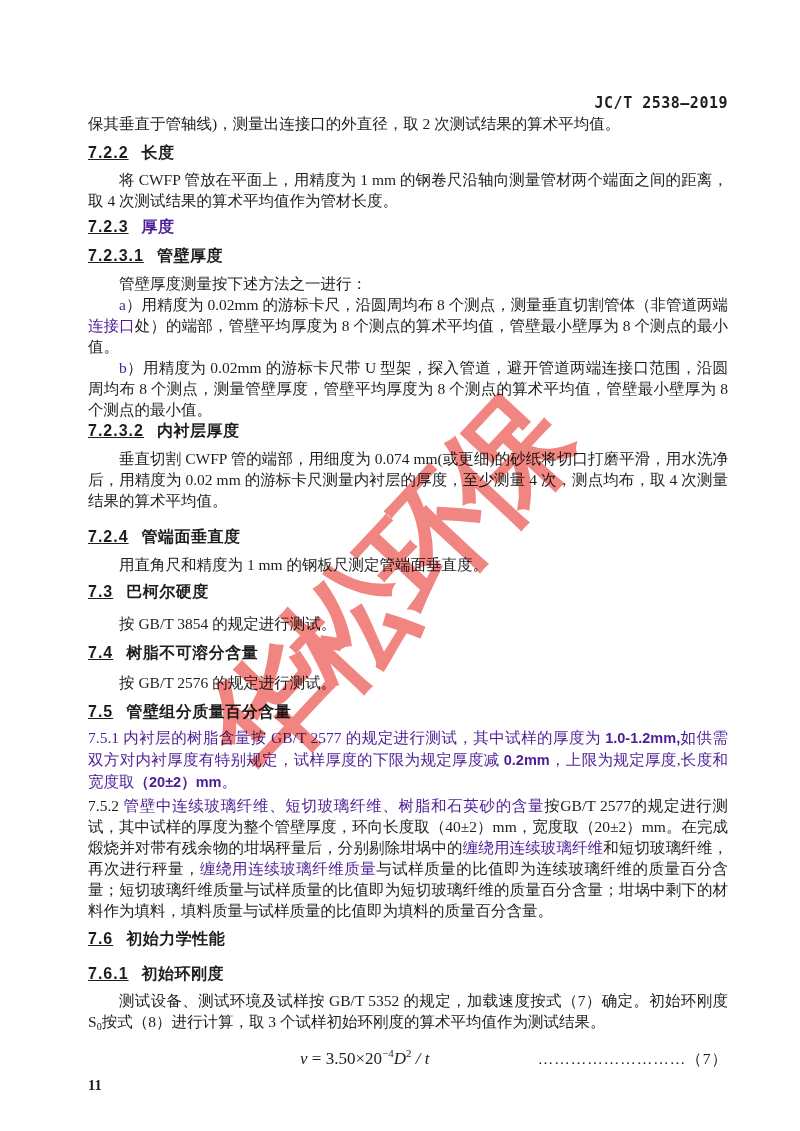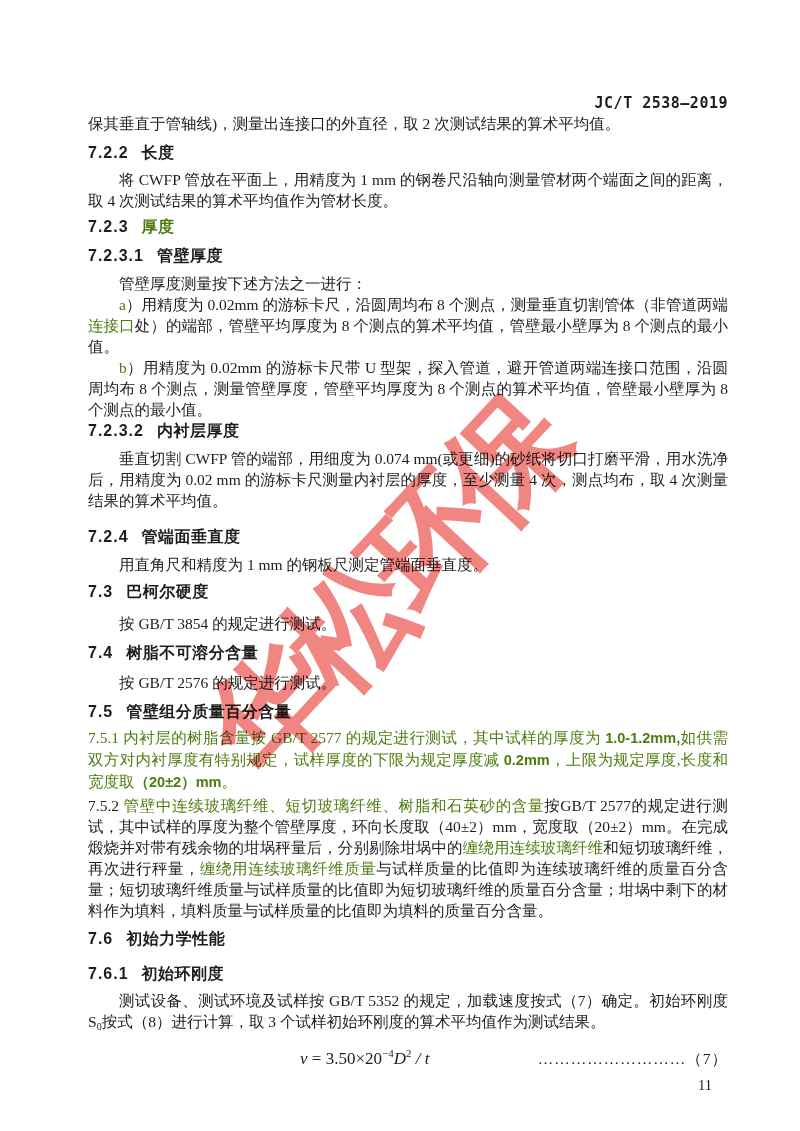--- a/index.html
+++ b/index.html
@@ -15,41 +15,41 @@
     font-size:15px; font-weight:600; line-height:20px; letter-spacing:0.5px; margin:0;
   }
 
   p.body { margin:0; font-size:15.5px; line-height:21px; text-align:justify; }
   .ind { text-indent:2em; }
 
   .hd {
     margin:0; font-family:"Liberation Sans","DejaVu Sans",sans-serif;
     font-weight:700; font-size:16px; line-height:21px; letter-spacing:0.5px;
   }
-  .hd .num { margin-right:13px; letter-spacing:1px; }
+  .hd .num { margin-right:13px; letter-spacing:1px;text-decoration:underline; }
 
-  .red { color:#4d7c0f; }
+  .red { color:#4c1d95; }
   .bnum {
     font-family:"Liberation Sans","DejaVu Sans",sans-serif;
     font-weight:700; font-size:14.5px; letter-spacing:0;
   }
   .sub { font-size:10px; vertical-align:-3px; }
 
   .formula-row {
     display:flex; justify-content:space-between; align-items:baseline;
     font-size:17px; line-height:24px; margin:0;
   }
   .formula-left { margin-left:212px; white-space:nowrap; }
   .formula-left i { font-style:italic; }
   .formula-left sup { font-size:11px; }
   .formula-right { white-space:nowrap; font-size:15.5px; letter-spacing:1px; }
 
   .pageno {
-    margin:0; text-align:right; padding-right:16px;
-    font-size:14.5px; font-weight:400; line-height:20px;
+    margin:0; text-align:left; padding-right:16px;
+    font-size:14.5px; font-weight:700; line-height:20px;
   }
 
   .watermark {
     position:absolute; left:389px; top:588px; z-index:2;
     transform:translate(-50%,-50%) rotate(-47deg);
     font-family:"Liberation Sans","DejaVu Sans",sans-serif;
     font-weight:700; font-size:122px; letter-spacing:-8px; white-space:nowrap;
     color:#ee6a65; opacity:0.82; mix-blend-mode:multiply; pointer-events:none;
   }
 </style>

